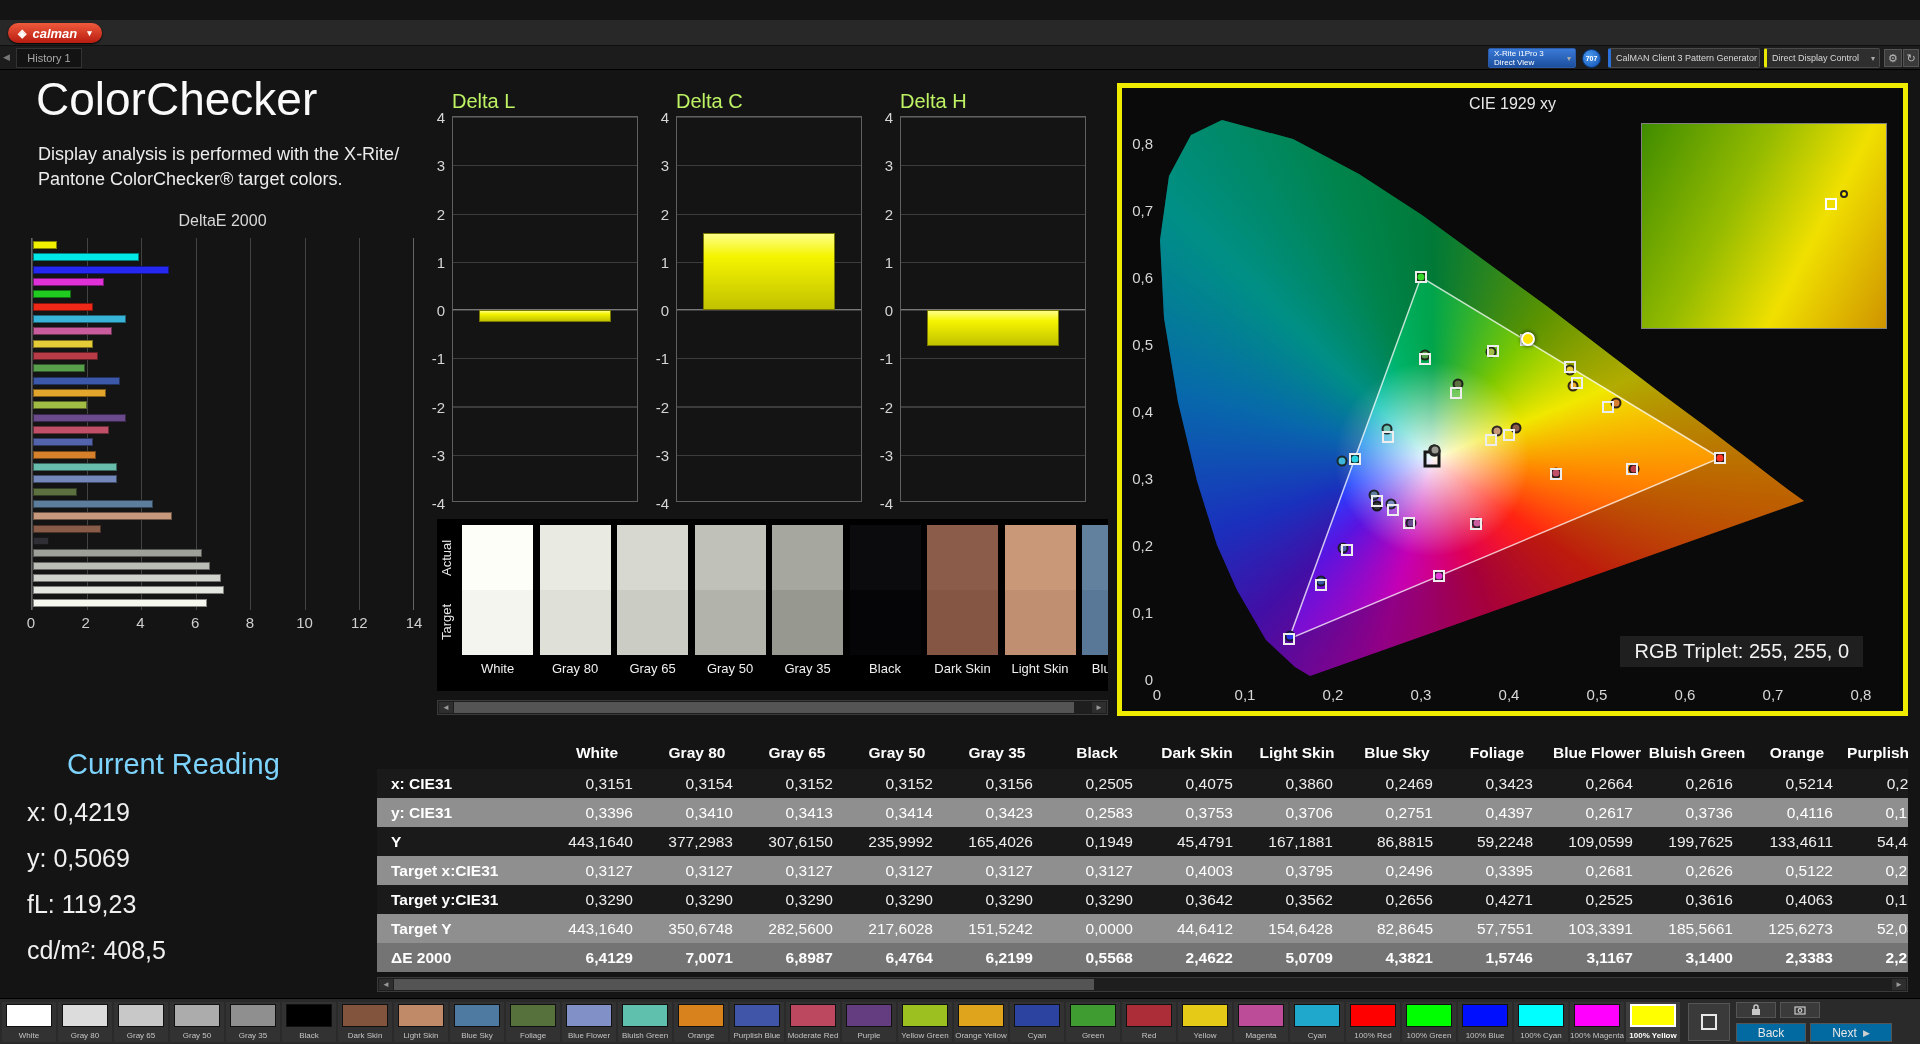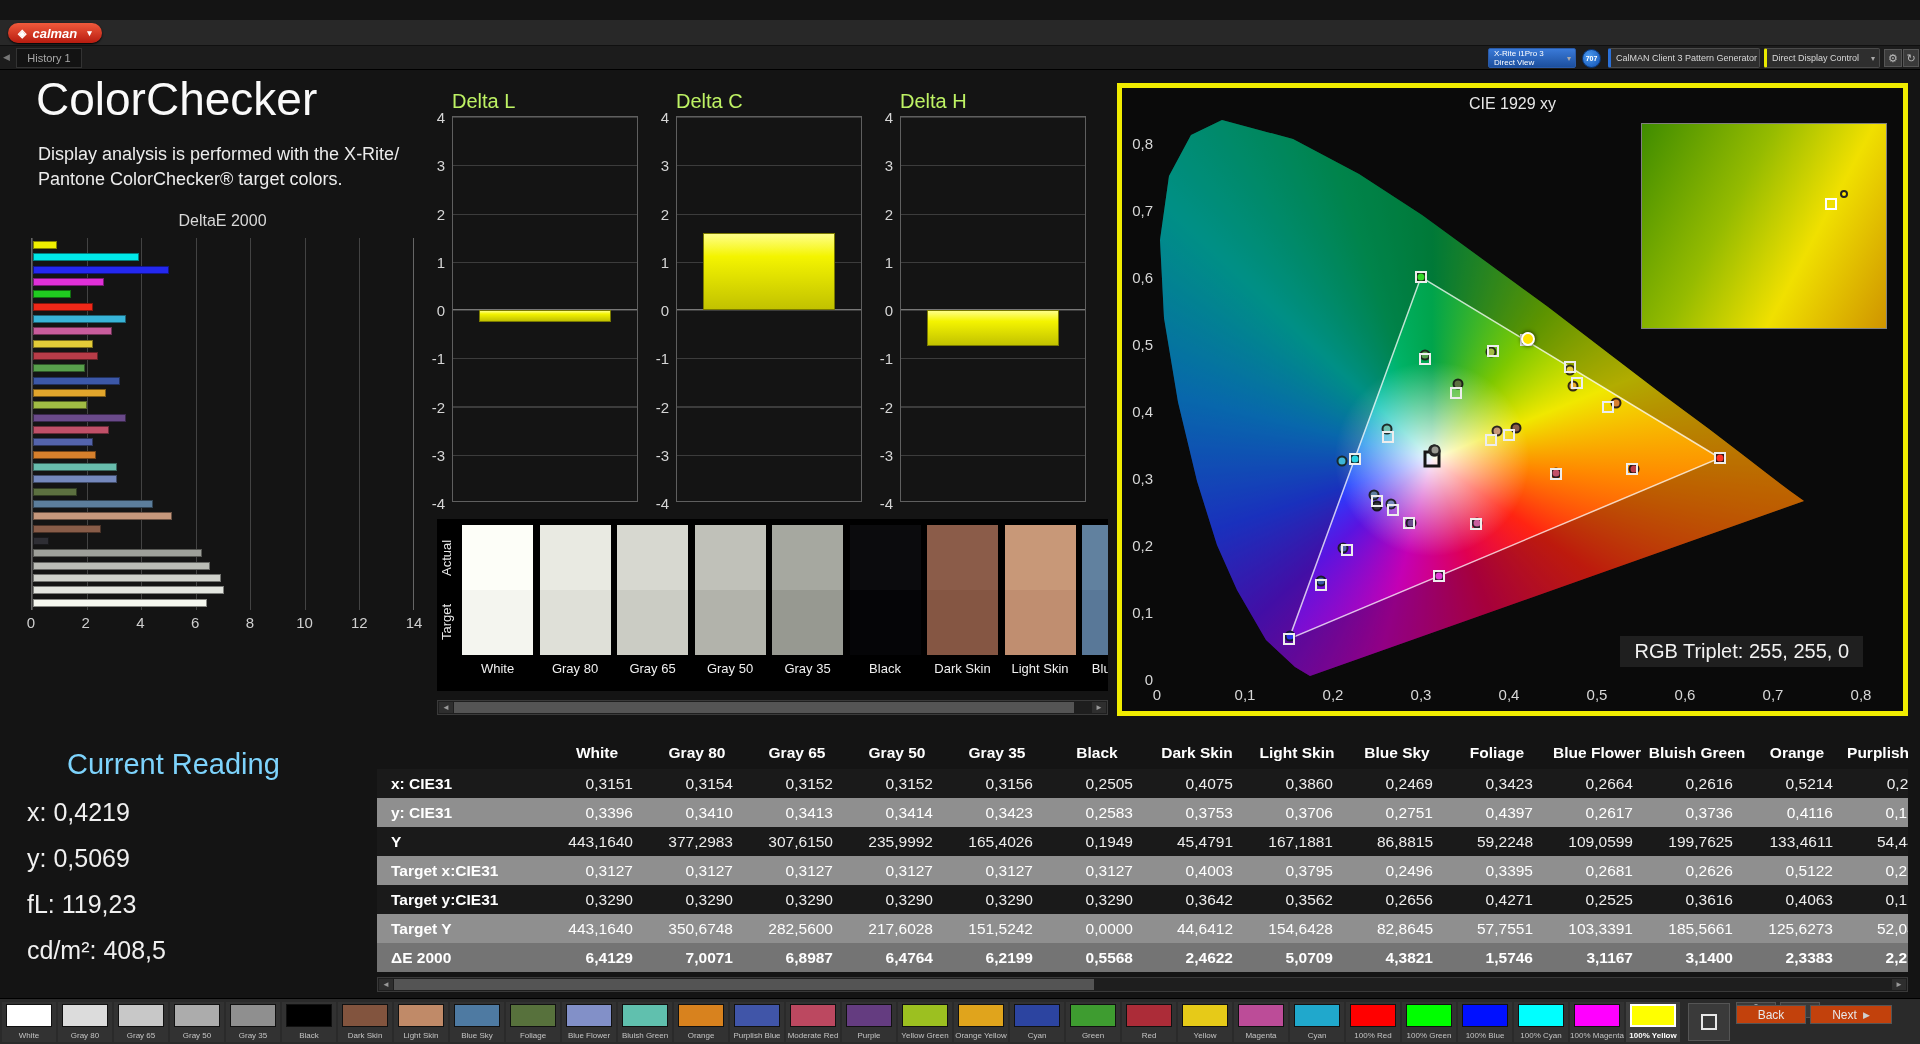--- a/index.html
+++ b/index.html
@@ -137,21 +137,21 @@
   .bswatch .lbl { position:absolute; left:0; top:29px; width:100%; text-align:center; font-size:8px; color:#c4c4c4;
     white-space:nowrap; overflow:hidden; }
   .bswatch.selected { background:#3e3e3e; }
   .bswatch.selected .sw { border:2px solid #fff; }
   .bswatch.selected .lbl { color:#fff; font-weight:bold; }
   .pattern-btn { position:absolute; left:1688px; top:4px; width:42px; height:38px; background:#3a3a3a; border:1px solid #555; }
   .pattern-btn .sq { position:absolute; left:12px; top:10px; width:16px; height:16px; border:2px solid #e8e8e8; }
   .mini-btn { position:absolute; top:3px; width:40px; height:16px; background:#3a3a3a; border:1px solid #555;
     display:flex; align-items:center; justify-content:center; }
   .mb1 { left:1736px; } .mb2 { left:1780px; }
-  .nav-btn { position:absolute; top:6px; height:19px; background:#c2410c; border:1px solid #555; color:#e8e8e8;
+  .nav-btn { position:absolute; top:24px; height:19px; background:#0369a1; border:1px solid #555; color:#e8e8e8;
     font-size:12px; display:flex; align-items:center; justify-content:center; gap:6px; }
   .nav-back { left:1736px; width:70px; }
   .nav-next { left:1810px; width:82px; }
   .narrow { font-size:9px; color:#cfcfcf; }
 </style>
 </head>
 <body>
 
 <div class="app">
 

